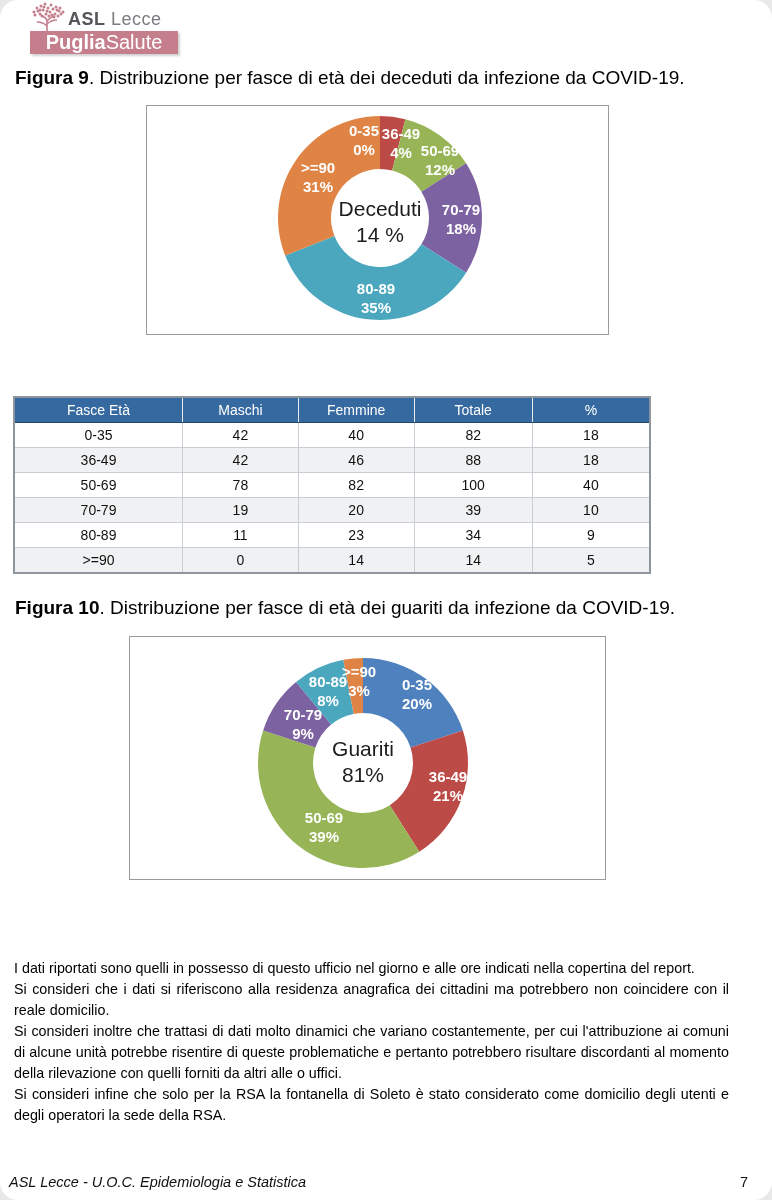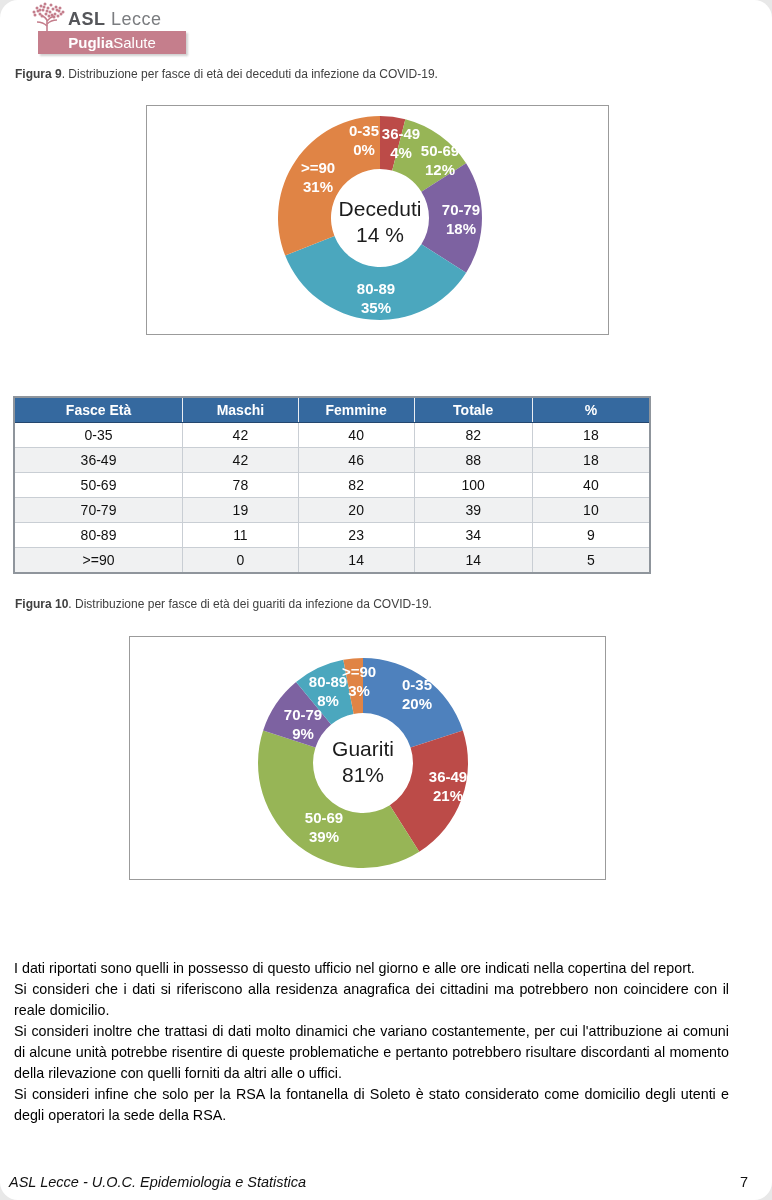--- a/index.html
+++ b/index.html
@@ -8,43 +8,43 @@
     margin:0 auto;overflow:hidden;
     font-family:"Liberation Sans",sans-serif;color:#1a1a1a;border-radius:18px;
   }
   
   .logo{position:absolute;left:28px;top:2px;width:200px;height:54px;}
   .tree{position:absolute;left:0;top:0;width:40px;height:30px;}
   .brand{position:absolute;left:40px;top:7px;font-size:18px;letter-spacing:.5px;}
   .brand .b{font-weight:bold;color:#55565a;}
   .brand .r{font-weight:400;color:#7b7d80;}
   .banner{
-    position:absolute;left:10px;top:29px;width:148px;height:23px;
+    position:absolute;left:2px;top:29px;width:148px;height:23px;
     background:#c57e8c;color:#ffffff;text-align:center;line-height:23px;
-    font-size:15px;box-shadow:2px 2px 2px rgba(120,120,120,.35);
+    font-size:20px;box-shadow:2px 2px 2px rgba(120,120,120,.35);
   }
   .banner .b{font-weight:bold;}
   
-  .caption{position:absolute;left:15px;font-size:12px;color:#404040;}
+  .caption{position:absolute;left:15px;font-size:19px;color:#000000;}
   .caption .b{font-weight:bold;}
   .cap1{top:67px;} .cap2{top:355px;} .cap3{top:597px;}
   
   .chartbox{position:absolute;background:#fff;border:1.5px solid #9b9b9b;}
   .chart1{left:146px;top:105px;width:461px;height:228px;}
   .chart2{left:129px;top:636px;width:475px;height:242px;}
   .chartbox svg{position:absolute;left:0;top:0;}
   .slice-label{font:bold 15px "Liberation Sans",sans-serif;fill:#ffffff;}
   .donut-center{font:400 21px "Liberation Sans",sans-serif;fill:#1c1c1c;}
   
   .tbl{
     position:absolute;left:13px;top:396px;width:638px;
     border-collapse:collapse;table-layout:fixed;font-size:14px;
   }
   .tbl th{
-    background:#35699f;color:#ffffff;font-weight:bold;height:22px;
+    background:#35699f;color:#ffffff;font-weight:normal;height:22px;
     border-left:1px solid #e9edf2;border-bottom:1px solid #24466e;
     font-size:14px;
   }
   .tbl th:first-child{border-left:1px solid #8f959c;}
   .tbl td{
     text-align:center;height:22px;border:1px solid #c9ced4;color:#111;
   }
   .tbl{border:2px solid #8f959c;}
   .tbl tbody tr:nth-child(even){background:#f0f1f2;}
   .tbl tr.total td{font-weight:bold;}

